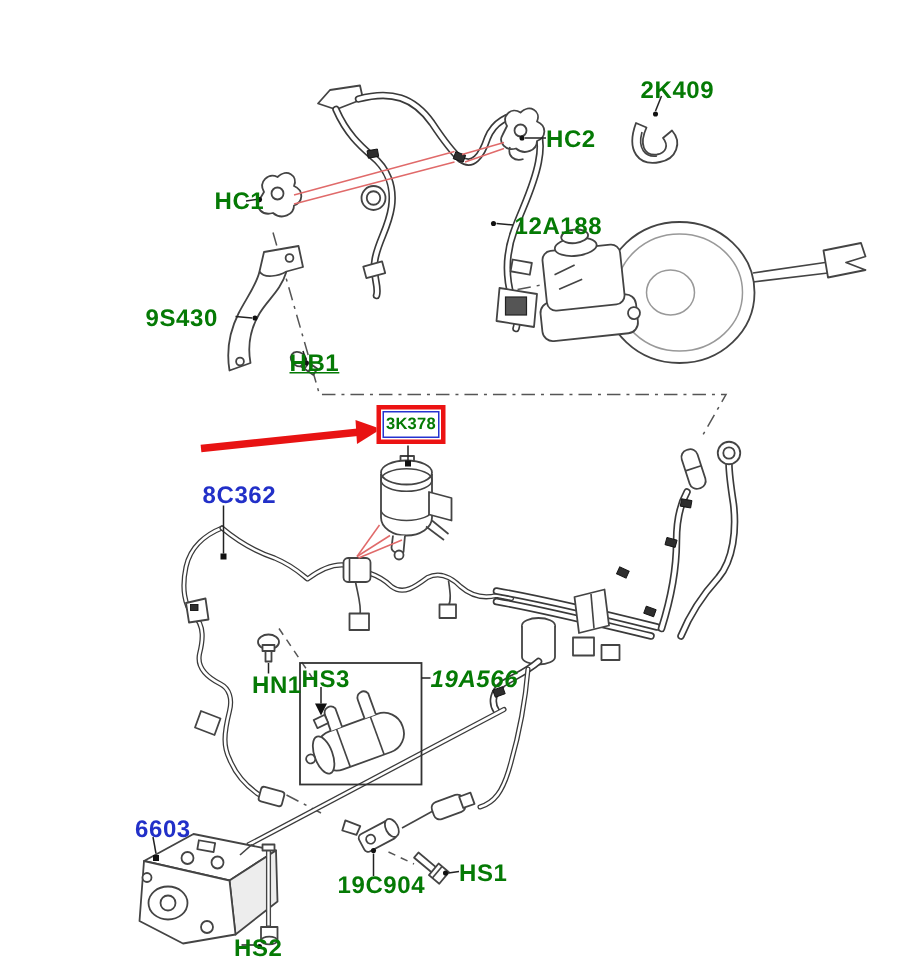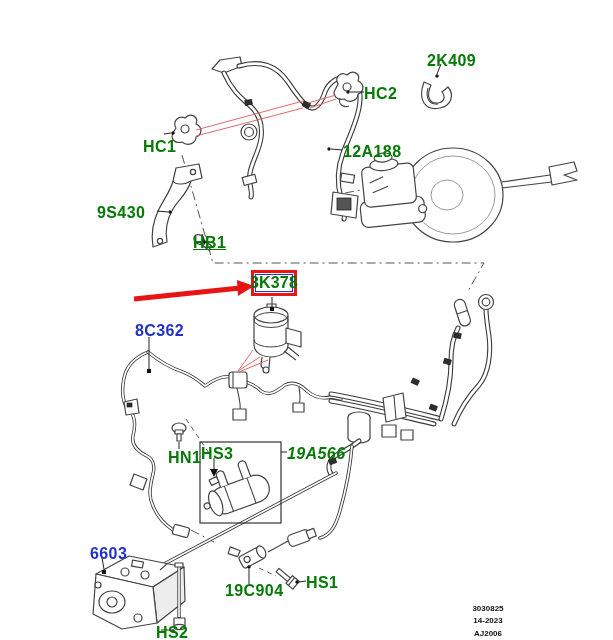--- a/index.html
+++ b/index.html
@@ -6,21 +6,21 @@
   #stage{position:relative;width:613px;height:640px;background:#ffffff;overflow:hidden;
          font-family:"Liberation Sans",sans-serif;}
   #art{position:absolute;left:0;top:0;}
   .lbl{position:absolute;font-size:16px;font-weight:bold;letter-spacing:.4px;white-space:nowrap;cursor:pointer;}
   .lbl-green{color:#057a05;}
   .lbl-blue{color:#2230c8;}
   #hl-box{position:absolute;left:251px;top:270px;width:46px;height:26px;border:3px solid #ec1313;
           background:#fff;box-sizing:border-box;cursor:pointer;}
   #hl-inner{position:absolute;left:1px;top:1px;right:1px;bottom:1px;border:1.5px solid #2533cf;
             display:flex;align-items:center;justify-content:center;}
-  #hl-text{font-size:16px;font-weight:bold;color:#047a04;letter-spacing:.2px;}
+  #hl-text{font-size:11px;font-weight:bold;color:#047a04;letter-spacing:.2px;}
   #footer{position:absolute;left:456px;top:603px;width:64px;text-align:center;font-size:8px;
           font-weight:600;color:#111;line-height:12.4px;letter-spacing:0;}
   .phantom{fill:none;stroke:#555;stroke-width:1;stroke-dasharray:9 4 2 4;}
   .dash{fill:none;stroke:#555;stroke-width:1;stroke-dasharray:5 4;}
   .tube{fill:none;stroke:#3a3a3a;stroke-width:5;stroke-linecap:round;stroke-linejoin:round;}
   .tube-i{fill:none;stroke:#ffffff;stroke-width:2.8;stroke-linecap:round;stroke-linejoin:round;}
   .wire{fill:none;stroke:#3a3a3a;stroke-width:3.4;stroke-linecap:round;stroke-linejoin:round;}
   .wire-i{fill:none;stroke:#ffffff;stroke-width:1.7;stroke-linecap:round;stroke-linejoin:round;}
   .ln{fill:none;stroke:#444;stroke-width:1.1;}
   .shape{fill:#ffffff;stroke:#444;stroke-width:1.2;stroke-linejoin:round;}
@@ -281,40 +281,35 @@
     <line class="leader" x1="272" y1="297" x2="272" y2="307"></line>
         <rect class="dot" x="270" y="307" width="4" height="4"></rect>
   </g>
 
   <g>
     <line x1="134" y1="299" x2="240" y2="288" stroke="#e81313" stroke-width="5"></line>
     <polygon fill="#e81313" points="237,280 254,286 238,296"></polygon>
   </g>
 </svg>
 
-  <div class="lbl lbl-green" style="left:143px;top:138px;">HC1</div>
+  <div class="lbl lbl-green" style="left:143px;top:126px;">HC1</div>
   <div class="lbl lbl-green" style="left:364px;top:85px;">HC2</div>
   <div class="lbl lbl-green" style="left:427px;top:52px;">2K409</div>
   <div class="lbl lbl-green" style="left:343px;top:143px;">12A188</div>
   <div class="lbl lbl-green" style="left:97px;top:204px;">9S430</div>
   <div class="lbl lbl-green" style="left:193px;top:234px;text-decoration:underline;">HB1</div>
   <div class="lbl lbl-blue" style="left:135px;top:322px;">8C362</div>
   <div class="lbl lbl-green" style="left:168px;top:449px;text-align:right;">HN1</div>
   <div class="lbl lbl-green" style="left:201px;top:445px;">HS3</div>
   <div class="lbl lbl-green" style="left:287px;top:445px;font-style:italic;">19A566</div>
   <div class="lbl lbl-blue" style="left:90px;top:545px;text-align:right;">6603</div>
   <div class="lbl lbl-green" style="left:156px;top:624px;">HS2</div>
   <div class="lbl lbl-green" style="left:225px;top:582px;">19C904</div>
   <div class="lbl lbl-green" style="left:306px;top:574px;">HS1</div>
 
   <div id="hl-box">
     <div id="hl-inner">
       <span id="hl-text">3K378</span>
     </div>
   </div>
 
-  <div id="footer">
-    <div>3030825</div>
-    <div>14-2023</div>
-    <div>AJ2006</div>
-  </div>
 
 </div>
 
 </body></html>

